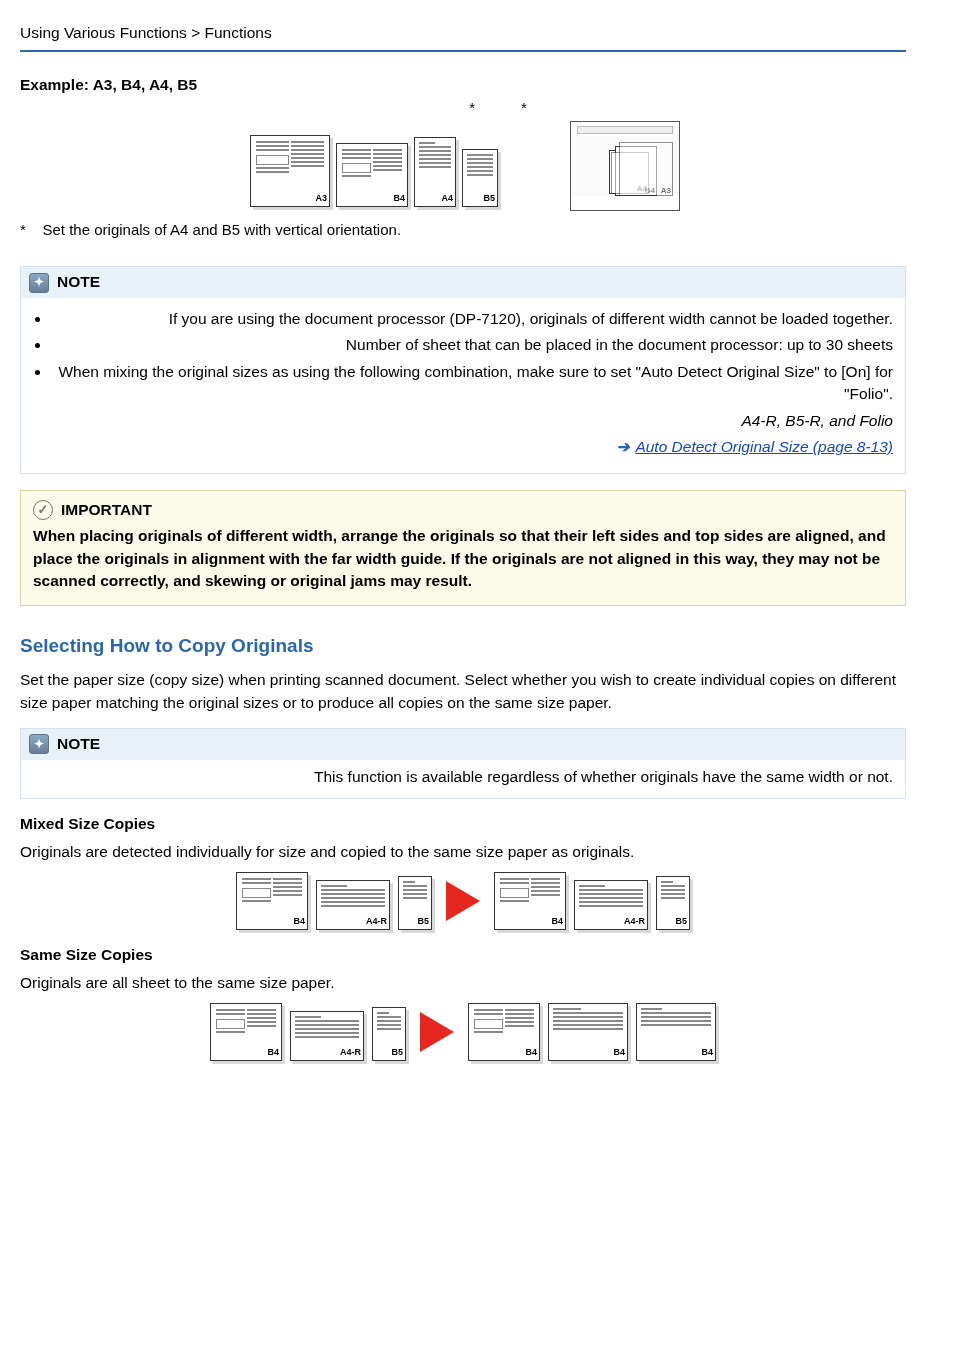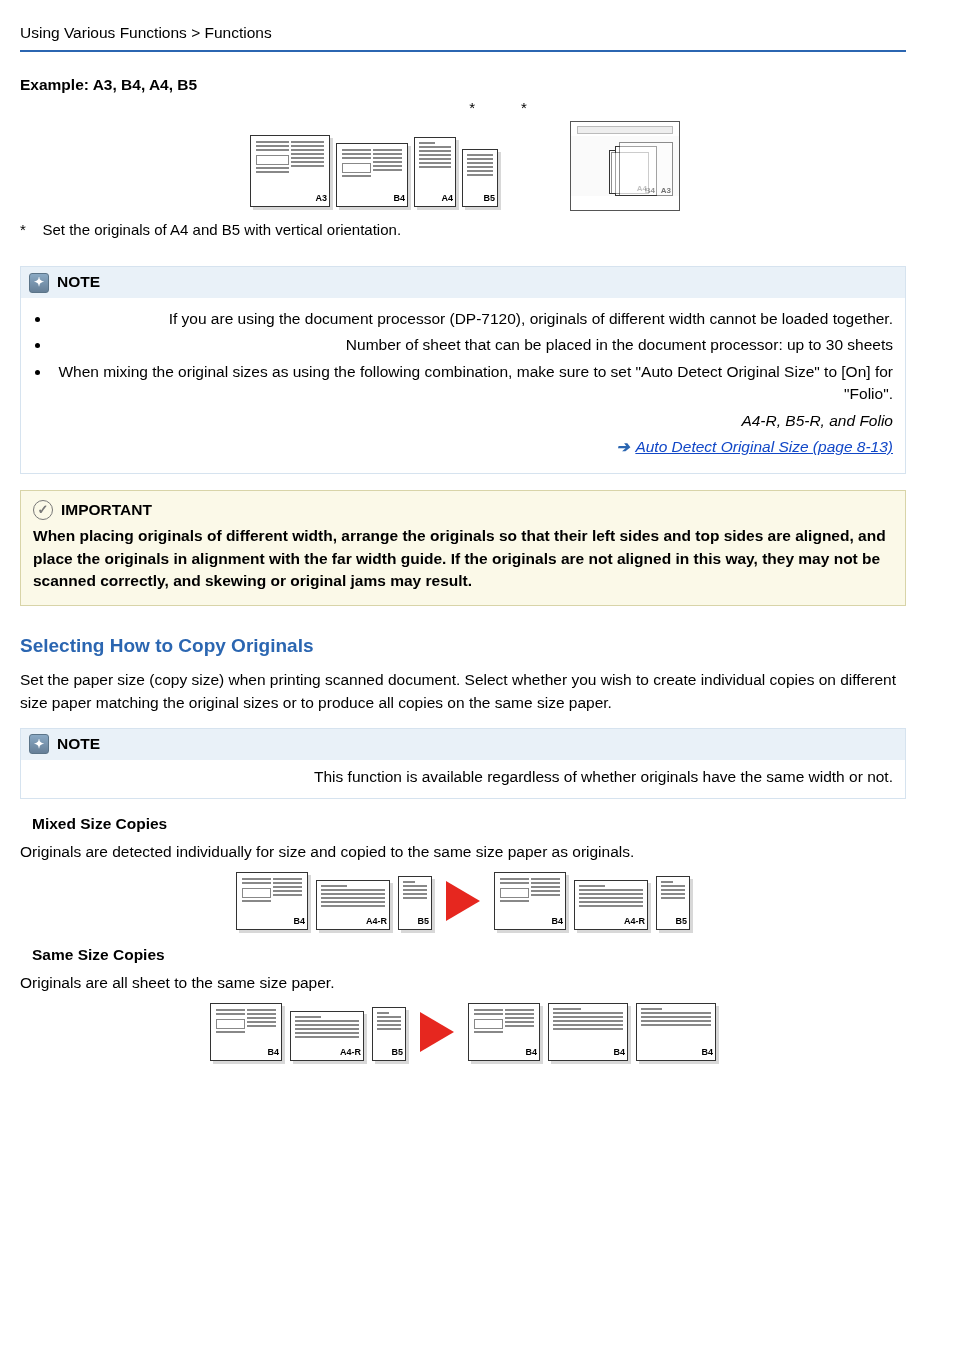--- a/index.html
+++ b/index.html
@@ -127,21 +127,21 @@
   .important-body {
     font-weight:bold; line-height:1.45;
   }
   .check-icon {
     width:20px; height:20px; border:1.5px solid #777; border-radius:50%;
     display:inline-flex; align-items:center; justify-content:center;
     color:#777; font-size:13px;
   }
   h2.section { color:#2b66b1; font-size:19px; font-weight:bold; margin:0 0 10px 0;}
   .para { margin:0 0 14px 0; }
-  .subhead { font-weight:bold; margin:14px 0 6px 12px;}
+  .subhead { font-weight:bold; margin:14px 0 6px 0;}
   .flow-row {
     display:flex; justify-content:center; align-items:center; gap:14px;
     margin:8px 0 14px 0;
   }
   .big-arrow {
     width:0; height:0;
     border-top:20px solid transparent;
     border-bottom:20px solid transparent;
     border-left:34px solid #e6271f;
   }

